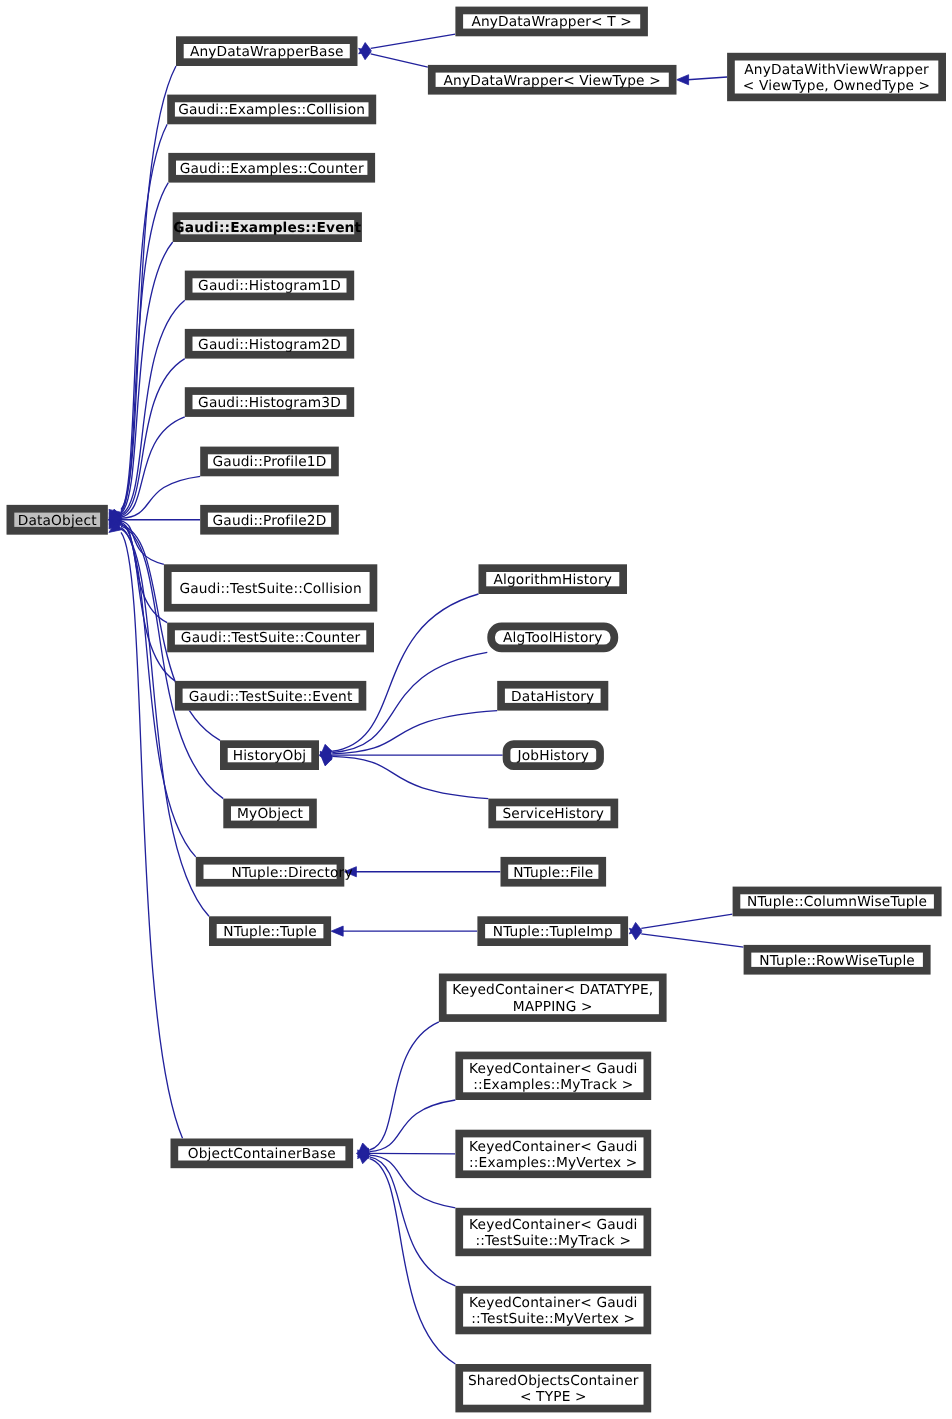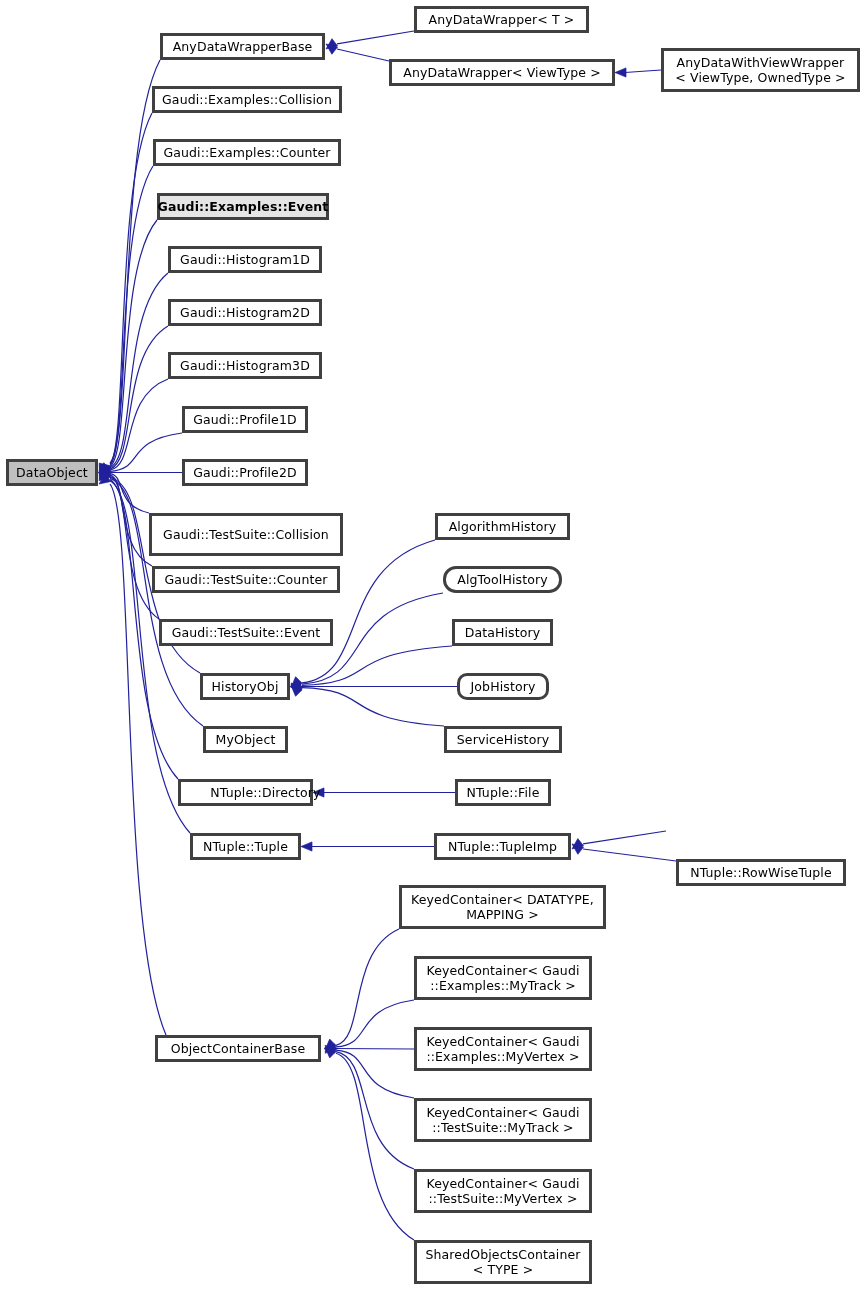--- a/index.html
+++ b/index.html
@@ -23,21 +23,21 @@
     position: absolute;
     left: 0;
     top: 0;
     width: 865px;
     height: 1290px;
     pointer-events: none;
   }
   .node-box {
     position: absolute;
     box-sizing: border-box;
-    border: 3px solid #eab308;
+    border: 7px solid #eab308;
     background: #ffffff;
     color: #000000;
     display: flex;
     align-items: center;
     justify-content: center;
     text-align: center;
     font-size: 12.5px;
     line-height: 15px;
     letter-spacing: 0.01em;
     white-space: pre-line;
@@ -219,20 +219,21 @@
     <div class="node-box" style="left: 203px; top: 726px; width: 85px; height: 27px; border-color: rgb(64, 64, 64); background: rgb(255, 255, 255); color: rgb(0, 0, 0);"><span class="node-label">MyObject</span></div>
     <div class="node-box" style="left: 178px; top: 779px; width: 135px; height: 27px; border-color: rgb(64, 64, 64); background: rgb(255, 255, 255); color: rgb(0, 0, 0); padding-left: 40px;"><span class="node-label">NTuple::Directory</span></div>
     <div class="node-box" style="left: 190px; top: 833px; width: 111px; height: 27px; border-color: rgb(64, 64, 64); background: rgb(255, 255, 255); color: rgb(0, 0, 0);"><span class="node-label">NTuple::Tuple</span></div>
     <div class="node-box" style="left: 435px; top: 513px; width: 135px; height: 27px; border-color: rgb(64, 64, 64); background: rgb(255, 255, 255); color: rgb(0, 0, 0);"><span class="node-label">AlgorithmHistory</span></div>
     <div class="node-box" style="left: 443px; top: 566px; width: 119px; height: 27px; border-color: rgb(64, 64, 64); background: rgb(255, 255, 255); color: rgb(0, 0, 0); border-radius: 13px;"><span class="node-label">AlgToolHistory</span></div>
     <div class="node-box" style="left: 452px; top: 619px; width: 101px; height: 27px; border-color: rgb(64, 64, 64); background: rgb(255, 255, 255); color: rgb(0, 0, 0);"><span class="node-label">DataHistory</span></div>
     <div class="node-box" style="left: 457px; top: 673px; width: 92px; height: 27px; border-color: rgb(64, 64, 64); background: rgb(255, 255, 255); color: rgb(0, 0, 0); border-radius: 10px;"><span class="node-label">JobHistory</span></div>
     <div class="node-box" style="left: 444px; top: 726px; width: 118px; height: 27px; border-color: rgb(64, 64, 64); background: rgb(255, 255, 255); color: rgb(0, 0, 0);"><span class="node-label">ServiceHistory</span></div>
     <div class="node-box" style="left: 455px; top: 779px; width: 96px; height: 27px; border-color: rgb(64, 64, 64); background: rgb(255, 255, 255); color: rgb(0, 0, 0);"><span class="node-label">NTuple::File</span></div>
     <div class="node-box" style="left: 434px; top: 833px; width: 137px; height: 27px; border-color: rgb(64, 64, 64); background: rgb(255, 255, 255); color: rgb(0, 0, 0);"><span class="node-label">NTuple::TupleImp</span></div>
+    <div class="node-box" style="left: 666px; top: 806px; width: 190px; height: 27px; border-color: rgb(64, 64, 64); background: rgb(255, 255, 255); color: rgb(0, 0, 0);"><span class="node-label">NTuple::ColumnWiseTuple</span></div>
     <div class="node-box" style="left: 676px; top: 859px; width: 170px; height: 27px; border-color: rgb(64, 64, 64); background: rgb(255, 255, 255); color: rgb(0, 0, 0);"><span class="node-label">NTuple::RowWiseTuple</span></div>
     <div class="node-box" style="left: 155px; top: 1035px; width: 166px; height: 27px; border-color: rgb(64, 64, 64); background: rgb(255, 255, 255); color: rgb(0, 0, 0);"><span class="node-label">ObjectContainerBase</span></div>
     <div class="node-box" style="left: 399px; top: 885px; width: 207px; height: 44px; border-color: rgb(64, 64, 64); background: rgb(255, 255, 255); color: rgb(0, 0, 0);"><span class="node-label">KeyedContainer&lt; DATATYPE,
  MAPPING &gt;</span></div>
     <div class="node-box" style="left: 414px; top: 956px; width: 178px; height: 44px; border-color: rgb(64, 64, 64); background: rgb(255, 255, 255); color: rgb(0, 0, 0);"><span class="node-label">KeyedContainer&lt; Gaudi
 ::Examples::MyTrack &gt;</span></div>
     <div class="node-box" style="left: 414px; top: 1027px; width: 178px; height: 44px; border-color: rgb(64, 64, 64); background: rgb(255, 255, 255); color: rgb(0, 0, 0);"><span class="node-label">KeyedContainer&lt; Gaudi
 ::Examples::MyVertex &gt;</span></div>
     <div class="node-box" style="left: 414px; top: 1098px; width: 178px; height: 44px; border-color: rgb(64, 64, 64); background: rgb(255, 255, 255); color: rgb(0, 0, 0);"><span class="node-label">KeyedContainer&lt; Gaudi
 ::TestSuite::MyTrack &gt;</span></div>

